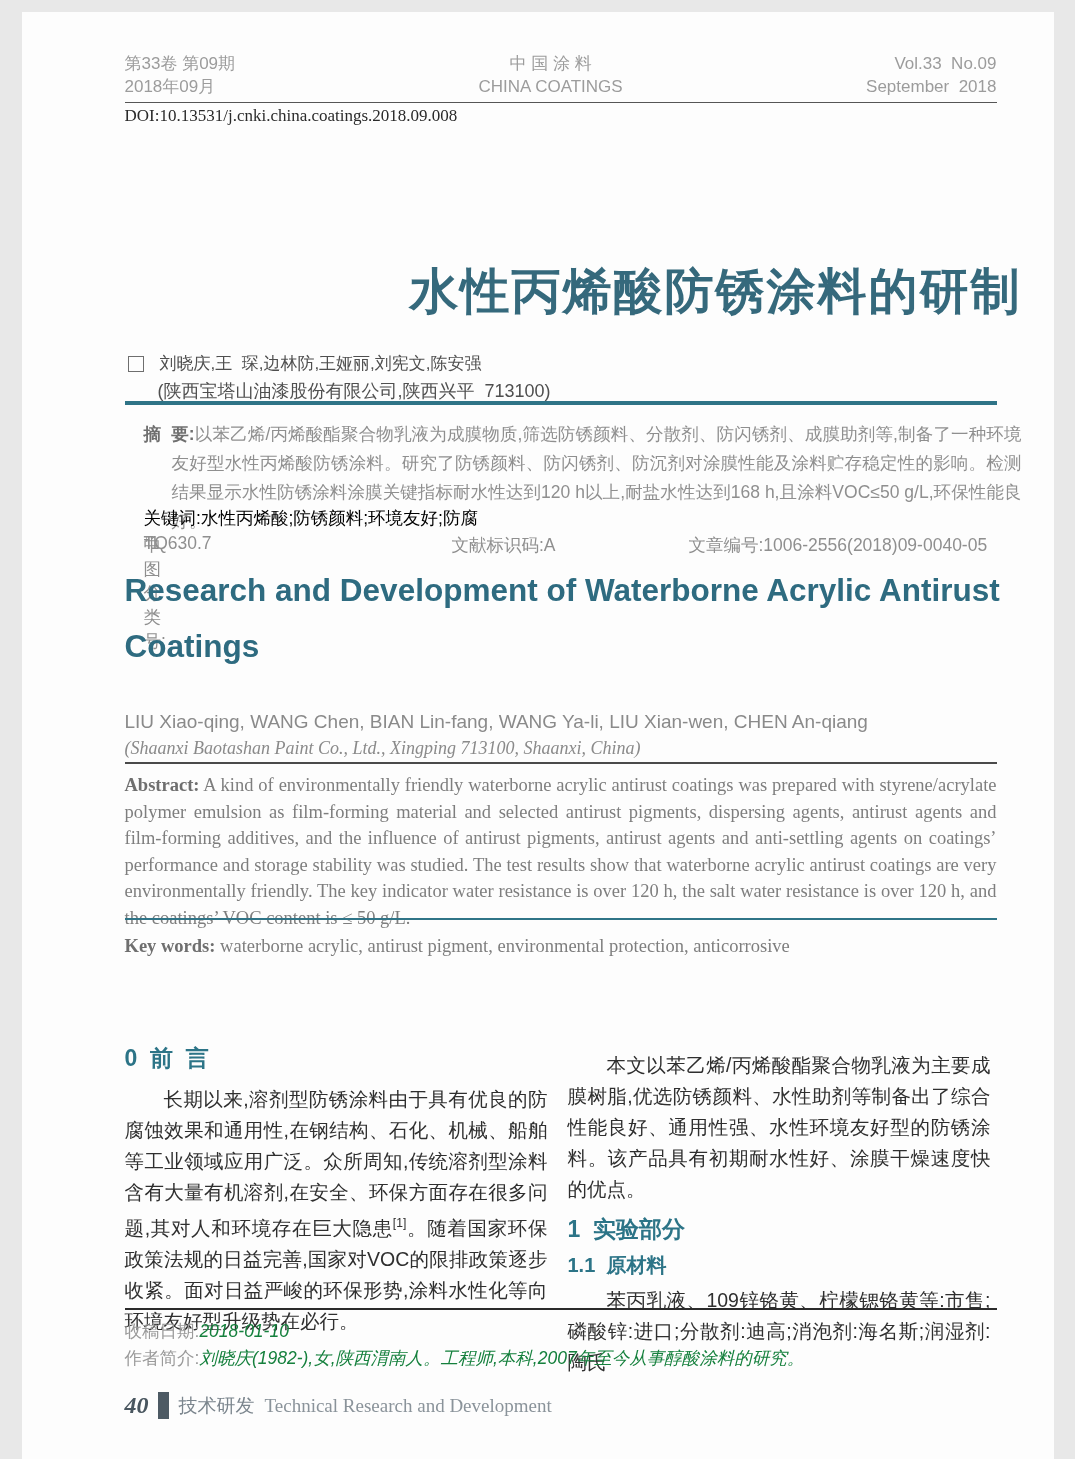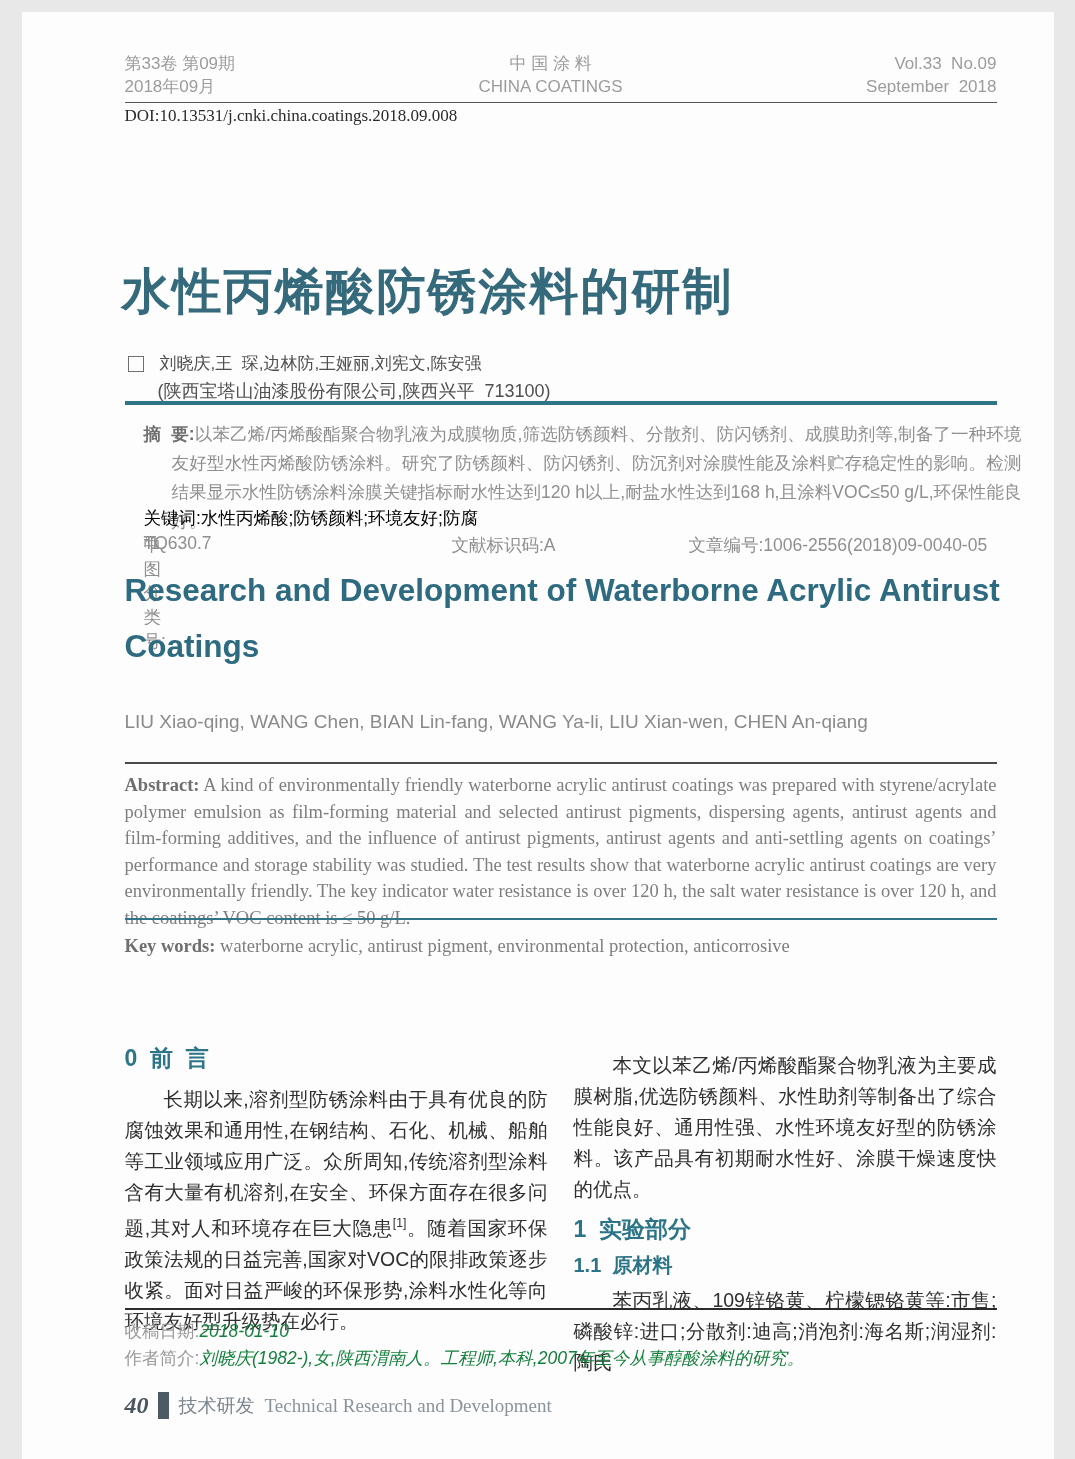--- a/index.html
+++ b/index.html
@@ -68,21 +68,21 @@
   .abstract-en{
     position:absolute;top:760px;left:103px;width:872px;
     font-size:18.5px;line-height:26.6px;color:#7e7e7e;text-align:justify;
   }
   .abstract-en b, .abstract-cn b{font-weight:700;color:#6f6f6f;}
   .keywords-en{margin-top:1px;}
 
   
   .body-cols{
     position:absolute;top:1030px;left:103px;width:872px;
-    display:flex;gap:26px;color:#2f2f2f;
+    display:flex;gap:20px;color:#2f2f2f;
   }
   .col{width:423px;font-size:19.5px;line-height:31px;text-align:justify;}
   .col p{margin:0;text-indent:2em;}
   h2.sec{
     font-size:23px;font-weight:700;color:#2c7487;margin:2px 0 12px 0;
     text-indent:0;line-height:28px;
   }
   h3.subsec{
     font-size:20px;font-weight:700;color:#2c7487;margin:6px 0 8px 0;
     text-indent:0;line-height:24px;
@@ -124,39 +124,40 @@
       <div class="pre">中 国 涂 料</div>
       <div>CHINA COATINGS</div>
     </div>
     <div class="h-right">
       <div class="pre">Vol.33  No.09</div>
       <div class="pre">September  2018</div>
     </div>
   </div>
   <div class="doi serif">DOI:10.13531/j.cnki.china.coatings.2018.09.008</div>
 
-  <h1 class="title-cn" style="margin:0;">水性丙烯酸防锈涂料的研制</h1>
+  <h1 class="title-cn" style="margin:0;text-align:right;">水性丙烯酸防锈涂料的研制</h1>
   <div class="authors-row">
     <span class="author-marker"></span>
     <span class="pre">刘晓庆,王  琛,边林防,王娅丽,刘宪文,陈安强</span>
   </div>
   <div class="affil-cn pre">(陕西宝塔山油漆股份有限公司,陕西兴平  713100)</div>
   <div class="rule-teal-thick" style="top:389px;"></div>
 
   <div class="abstract-cn"><b class="pre">摘  要:</b><span>以苯乙烯/丙烯酸酯聚合物乳液为成膜物质,筛选防锈颜料、分散剂、防闪锈剂、成膜助剂等,制备了一种环境友好型水性丙烯酸防锈涂料。研究了防锈颜料、防闪锈剂、防沉剂对涂膜性能及涂料贮存稳定性的影响。检测结果显示水性防锈涂料涂膜关键指标耐水性达到120 h以上,耐盐水性达到168 h,且涂料VOC≤50 g/L,环保性能良好。</span></div>
   <div class="keywords-cn"><span>关键词:</span><span>水性丙烯酸;防锈颜料;环境友好;防腐</span></div>
 
   <div class="class-row">
     <span class="clc"><span>中图分类号:</span><span>TQ630.7</span><sup>+</sup><span>1</span></span>
     <span class="doc-code">文献标识码:A</span>
     <span class="article-no">文章编号:1006-2556(2018)09-0040-05</span>
   </div>
 
   <h2 class="title-en" style="margin:0;">Research and Development of Waterborne Acrylic Antirust Coatings</h2>
   <div class="authors-en">LIU Xiao-qing, WANG Chen, BIAN Lin-fang, WANG Ya-li, LIU Xian-wen, CHEN An-qiang</div>
+  <div class="affil-en serif">(Shaanxi Baotashan Paint Co., Ltd., Xingping 713100, Shaanxi, China)</div>
   <div class="rule-dark"></div>
 
   <div class="abstract-en serif">
     <div><b>Abstract:</b><span> A kind of environmentally friendly waterborne acrylic antirust coatings was prepared with styrene/acrylate polymer emulsion as film-forming material and selected antirust pigments, dispersing agents, antirust agents and film-forming additives, and the influence of antirust pigments, antirust agents and anti-settling agents on coatings’ performance and storage stability was studied. The test results show that waterborne acrylic antirust coatings are very environmentally friendly. The key indicator water resistance is over 120 h, the salt water resistance is over 120 h, and the coatings’ VOC content is ≤ 50 g/L.</span></div>
     <div class="keywords-en"><b>Key words:</b><span> waterborne acrylic, antirust pigment, environmental protection, anticorrosive</span></div>
   </div>
   <div class="rule-teal-thick" style="top:906px;height:2px;"></div>
 
   <div class="body-cols">
     <div class="col col-left">

